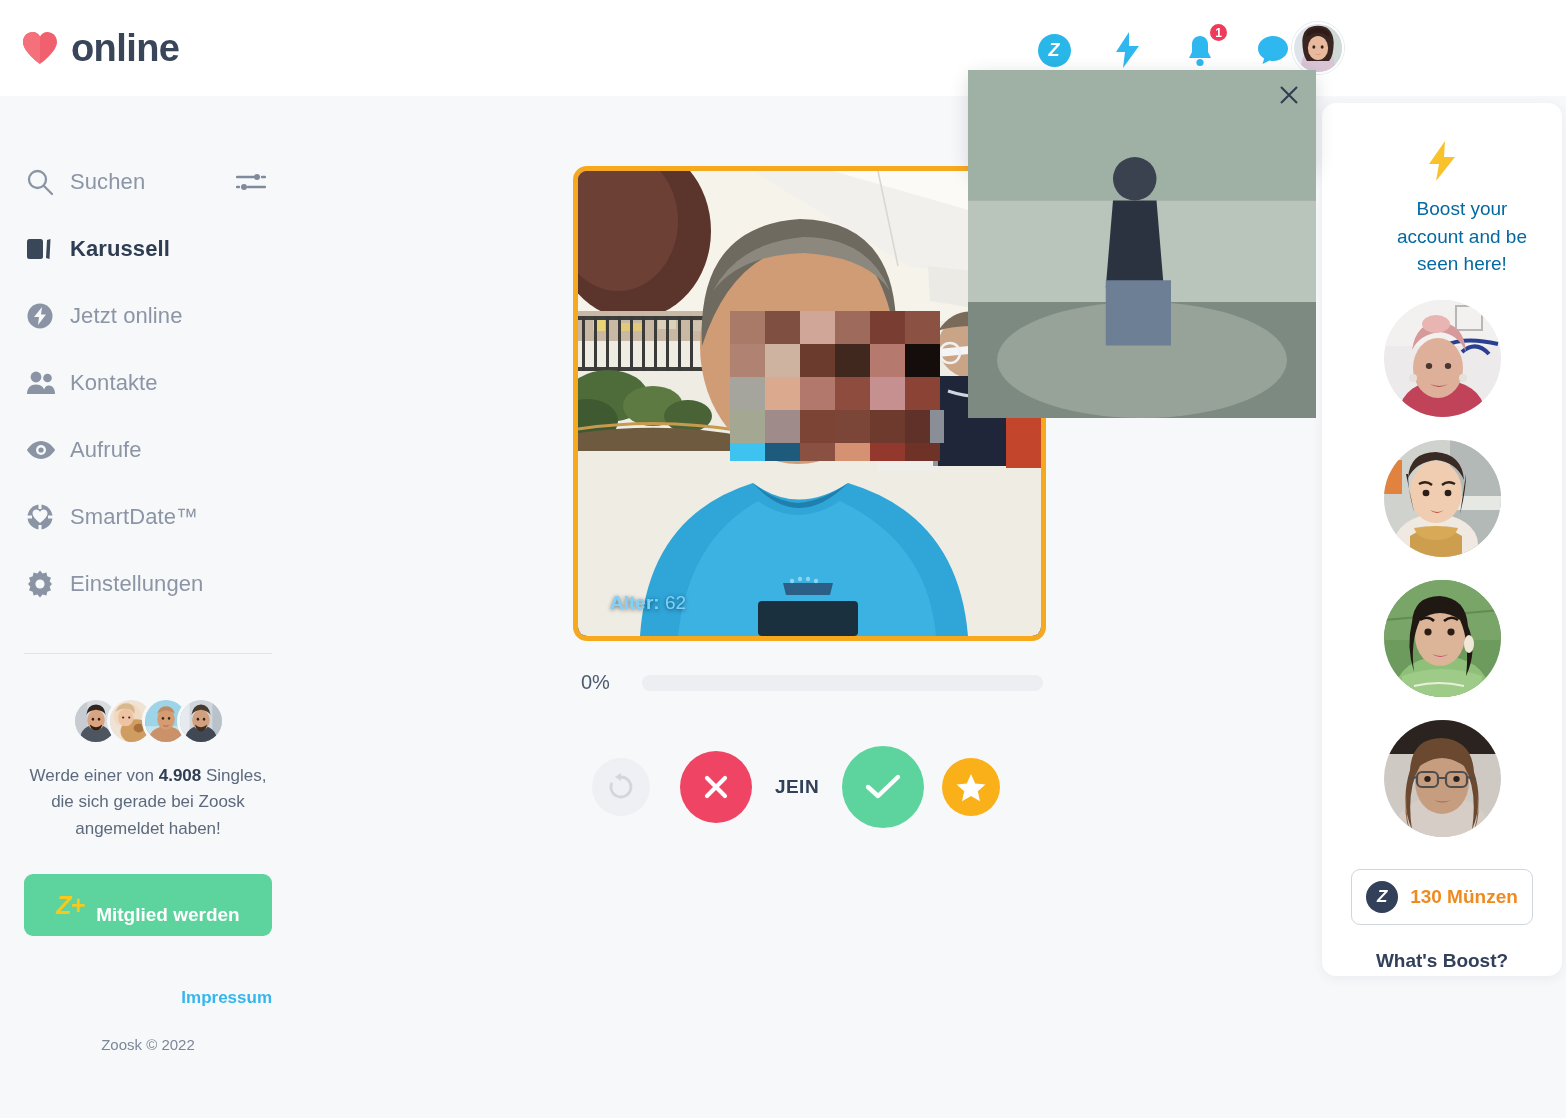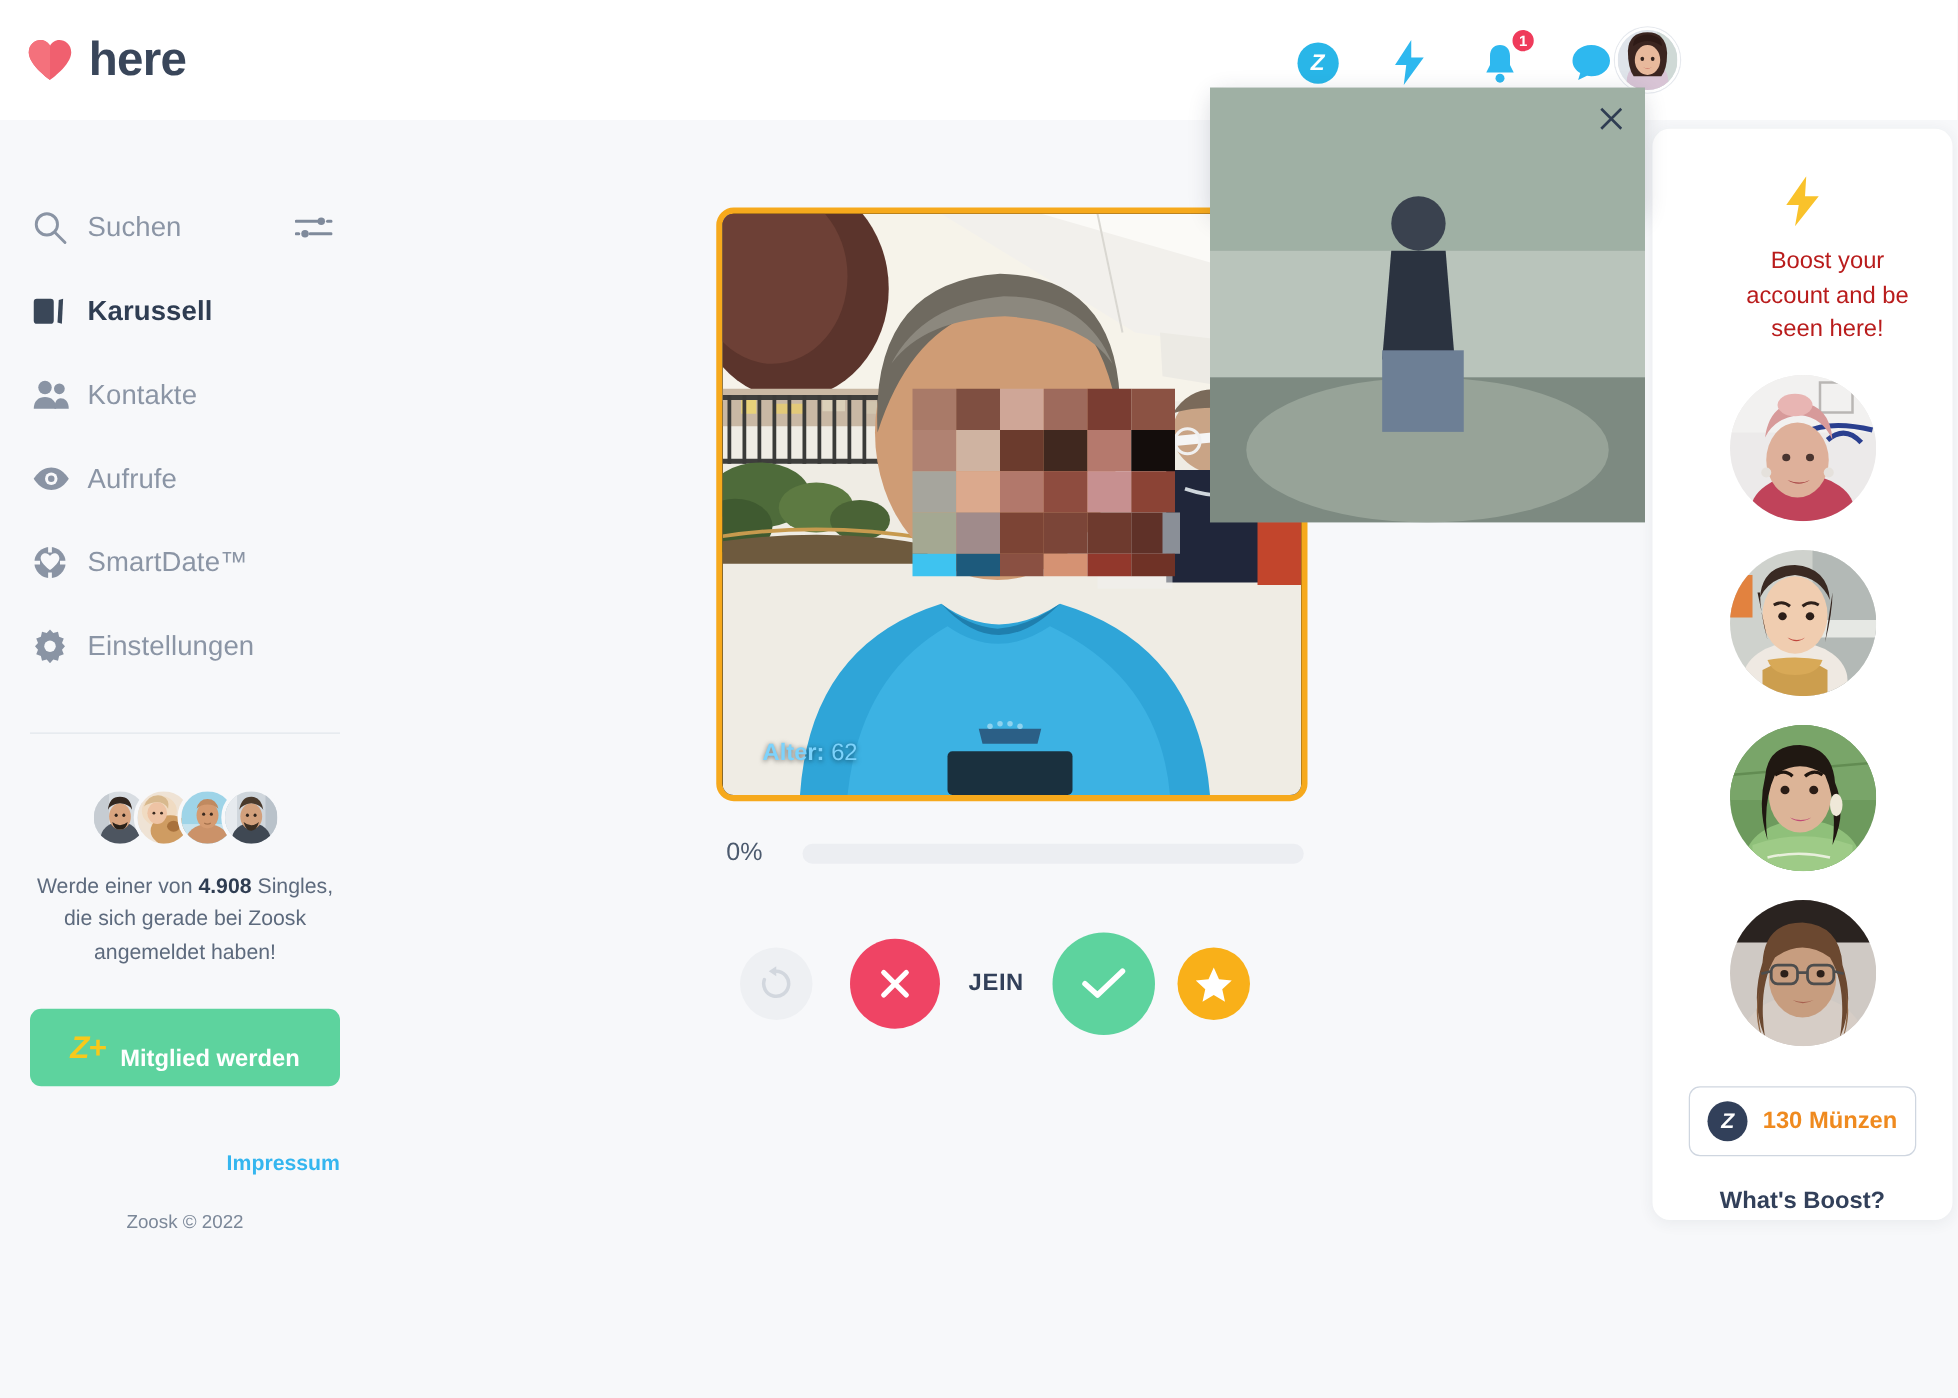--- a/index.html
+++ b/index.html
@@ -187,21 +187,21 @@
   
   .boost {
     position: absolute; top: 103px; left: 1322px;
     width: 240px; height: 873px;
     background: #fff; border-radius: 14px;
     box-shadow: 0 2px 12px rgba(45,55,75,.07);
     padding: 38px 0 0 0; text-align: center;
   }
   .boost-bolt { display: flex; justify-content: center; height: 40px; }
   .boost-title {
-    margin-top: 14px; font-size: 19px; color: #b91c1c;
+    margin-top: 14px; font-size: 19px; color: #0369a1;
     line-height: 1.45; padding: 0 24px; margin-left: 40px;
   }
   .boost-list { margin-top: 22px; display: flex; flex-direction: column; align-items: center; gap: 23px; }
   .boost-av {
     width: 117px; height: 117px; border-radius: 50%; overflow: hidden;
     position: relative; cursor: pointer;
   }
   .coins-btn {
     margin: 32px auto 0 auto; width: 182px; height: 56px;
     border: 1.5px solid #cfd6e0; border-radius: 9px; background: #fff;
@@ -228,21 +228,21 @@
 <div id="app">
 
   <div class="header">
     <div class="brand">
       <span class="brand-heart">
         <svg width="36" height="34" viewBox="0 0 36 34">
           <path d="M18 33 C18 33 1 21 1 11 C1 4.5 6 1 10.5 1 C14 1 16.5 3 18 5.6 C19.5 3 22 1 25.5 1 C30 1 35 4.5 35 11 C35 21 18 33 18 33 Z" fill="#f0606f"></path>
           <path d="M18 33 C18 33 1 21 1 11 C1 4.5 6 1 10.5 1 C14 1 16.5 3 18 5.6 L18 33 Z" fill="#f4717c"></path>
         </svg>
       </span>
-      <span class="brand-name">here</span>
+      <span class="brand-name">online</span>
     </div>
 
     <div class="header-icons">
       <div class="hicon">
         <span class="z-badge">Z</span>
       </div>
       <div class="hicon bolt-ic">
         <svg width="27" height="36" viewBox="0 0 27 36">
           <path d="M15 0 L2 20 L11 20 L9 36 L25 14 L15 14 Z" fill="#2eb8ef"></path>
         </svg>
@@ -325,20 +325,29 @@
       <div class="nav-item active">
         <span class="nav-ic">
           <svg width="28" height="28" viewBox="0 0 28 28">
             <rect x="1" y="4" width="16" height="20" rx="2.5" fill="currentColor"></rect>
             <path d="M21 5 L24.5 4 L23.5 24 L20 23 Z" fill="currentColor"></path>
           </svg>
         </span>
         <span class="nav-label">Karussell</span>
       </div>
 
+      <div class="nav-item">
+        <span class="nav-ic">
+          <svg width="28" height="28" viewBox="0 0 28 28">
+            <circle cx="14" cy="14" r="12.5" fill="currentColor"></circle>
+            <path d="M16 5 L8 15 L13 15 L12 23 L20 12.5 L15 12.5 Z" fill="#f7f8fa"></path>
+          </svg>
+        </span>
+        <span class="nav-label">Jetzt online</span>
+      </div>
 
 
       <div class="nav-item">
         <span class="nav-ic">
           <svg width="30" height="26" viewBox="0 0 30 26">
             <circle cx="10" cy="7" r="5.4" fill="currentColor"></circle>
             <circle cx="21.5" cy="8" r="4.3" fill="currentColor"></circle>
             <path d="M1 24 C1 17.5 5 14.5 10 14.5 C15 14.5 19 17.5 19 24 Z" fill="currentColor"></path>
             <path d="M17.5 24 C17.5 18.5 19.5 15.5 22.5 15.5 C26 15.5 29 18 29 24 Z" fill="currentColor"></path>
           </svg>

